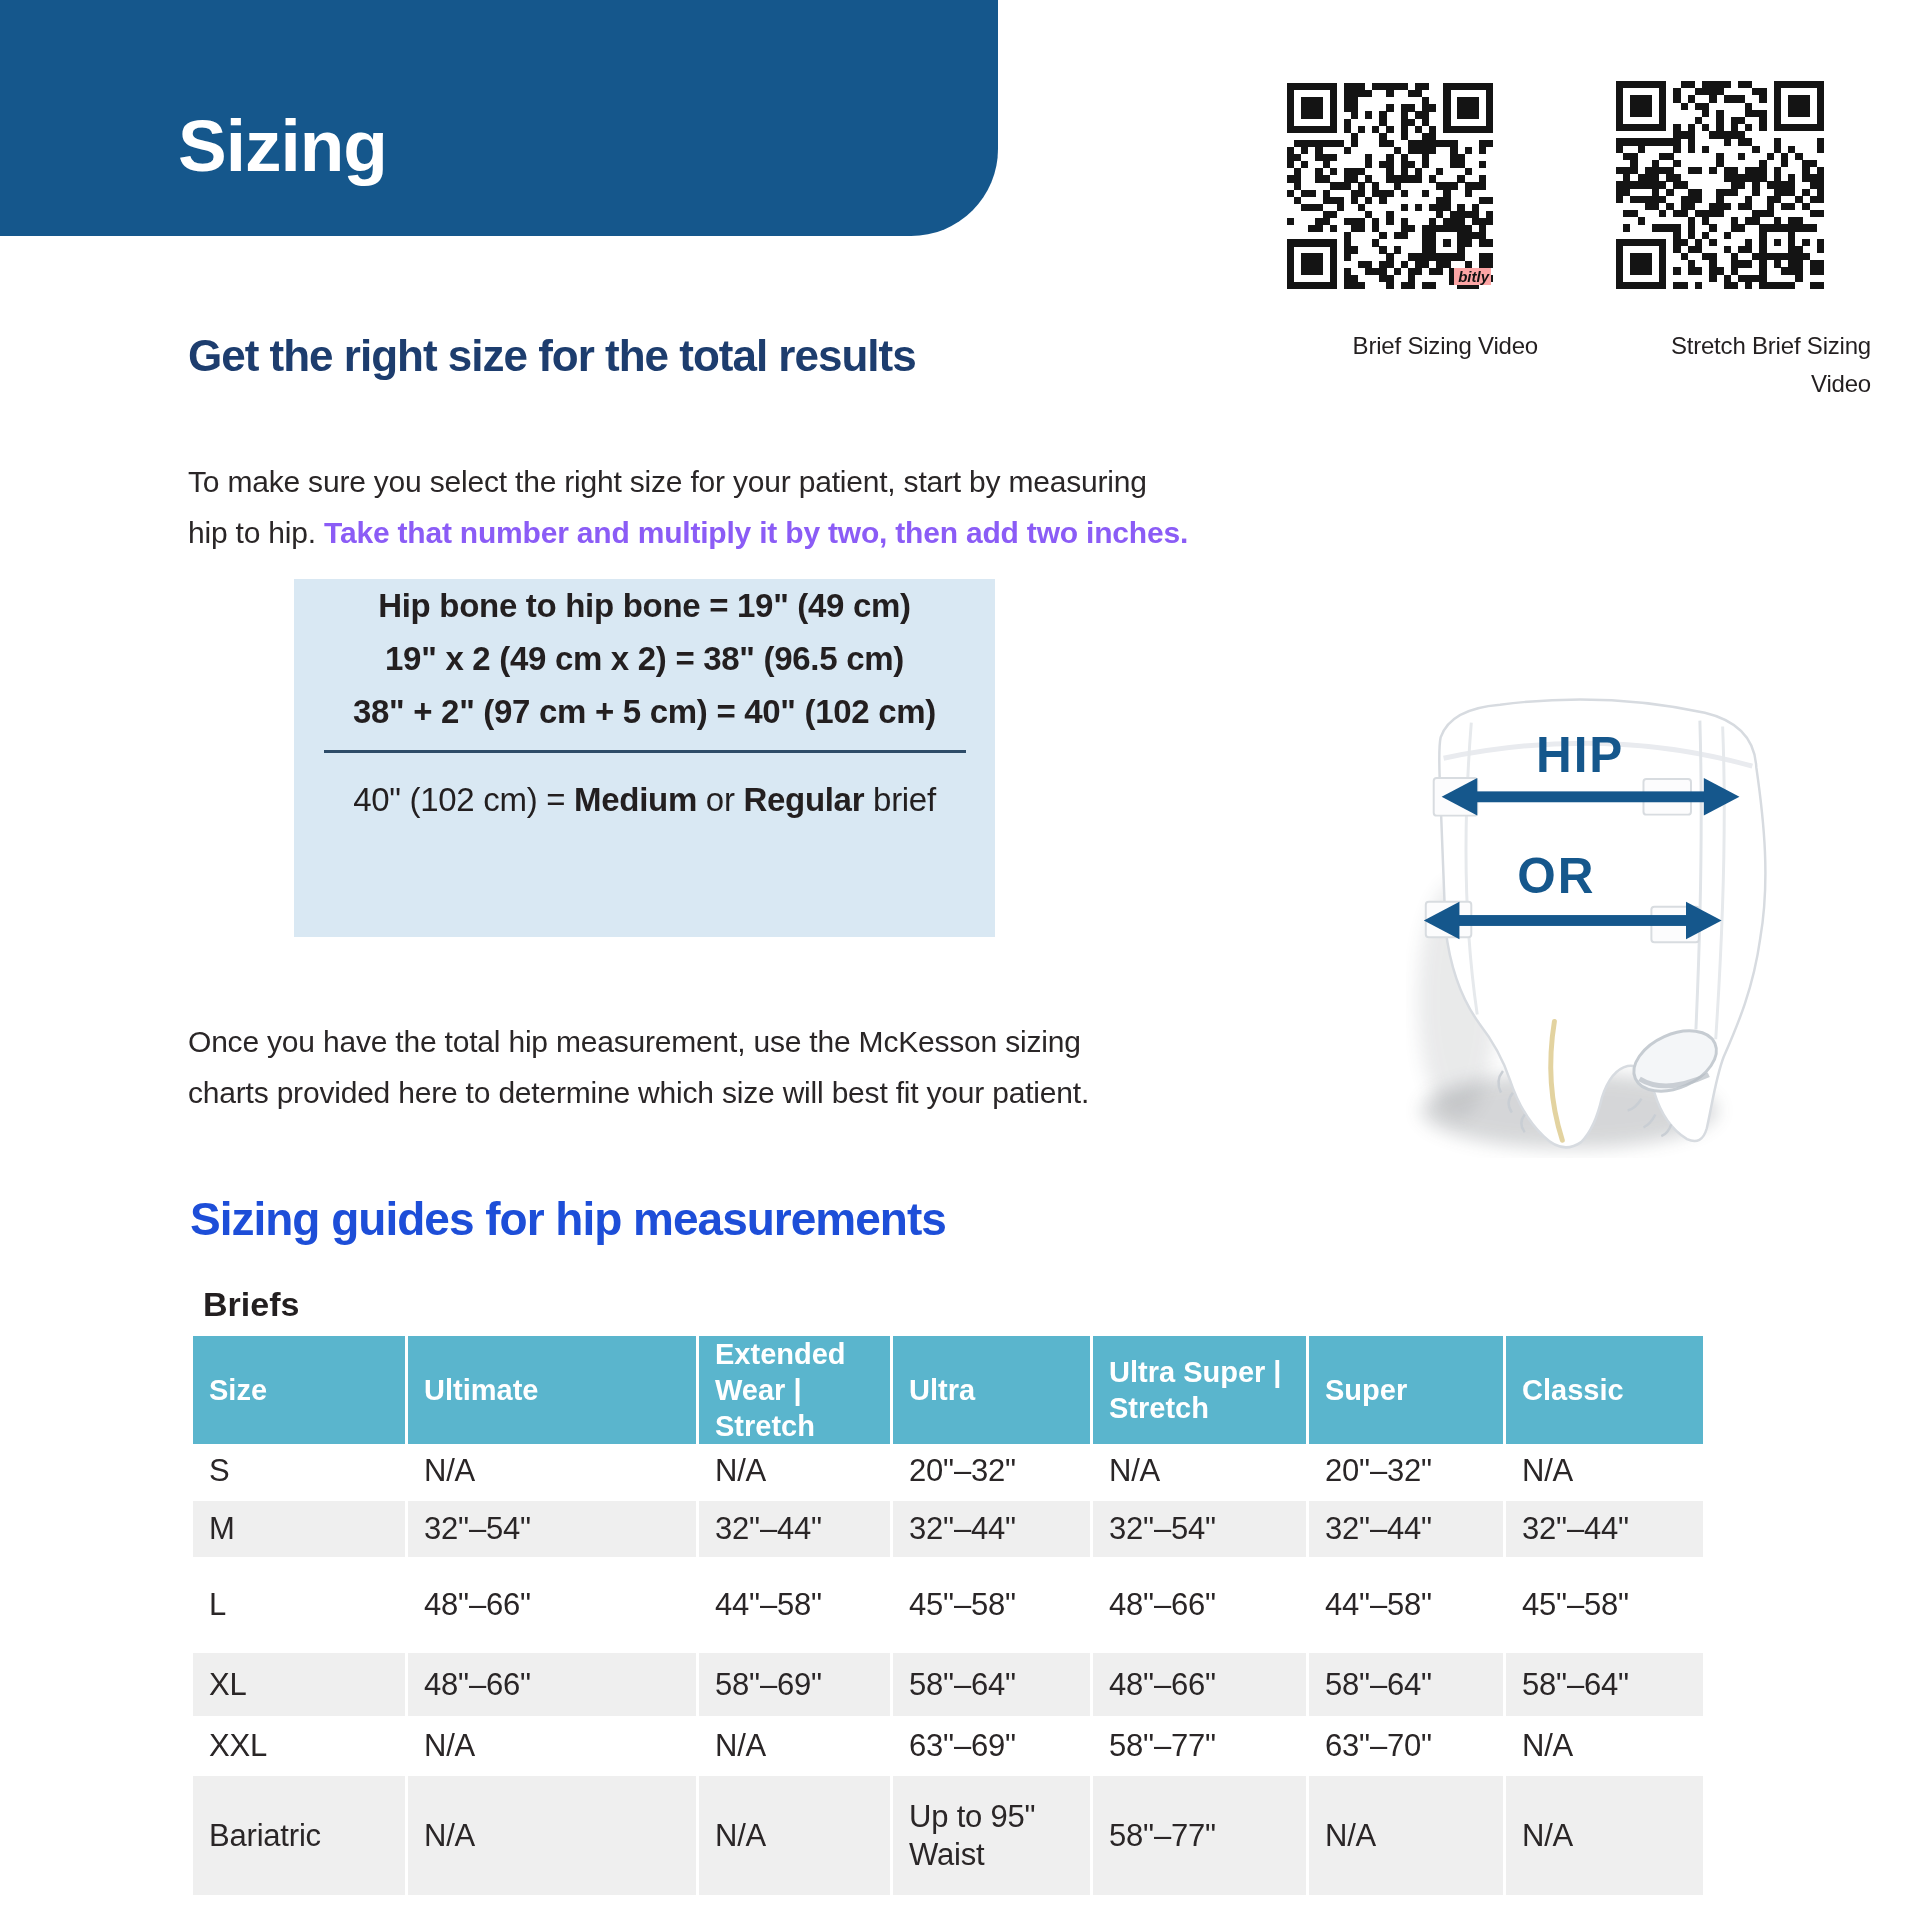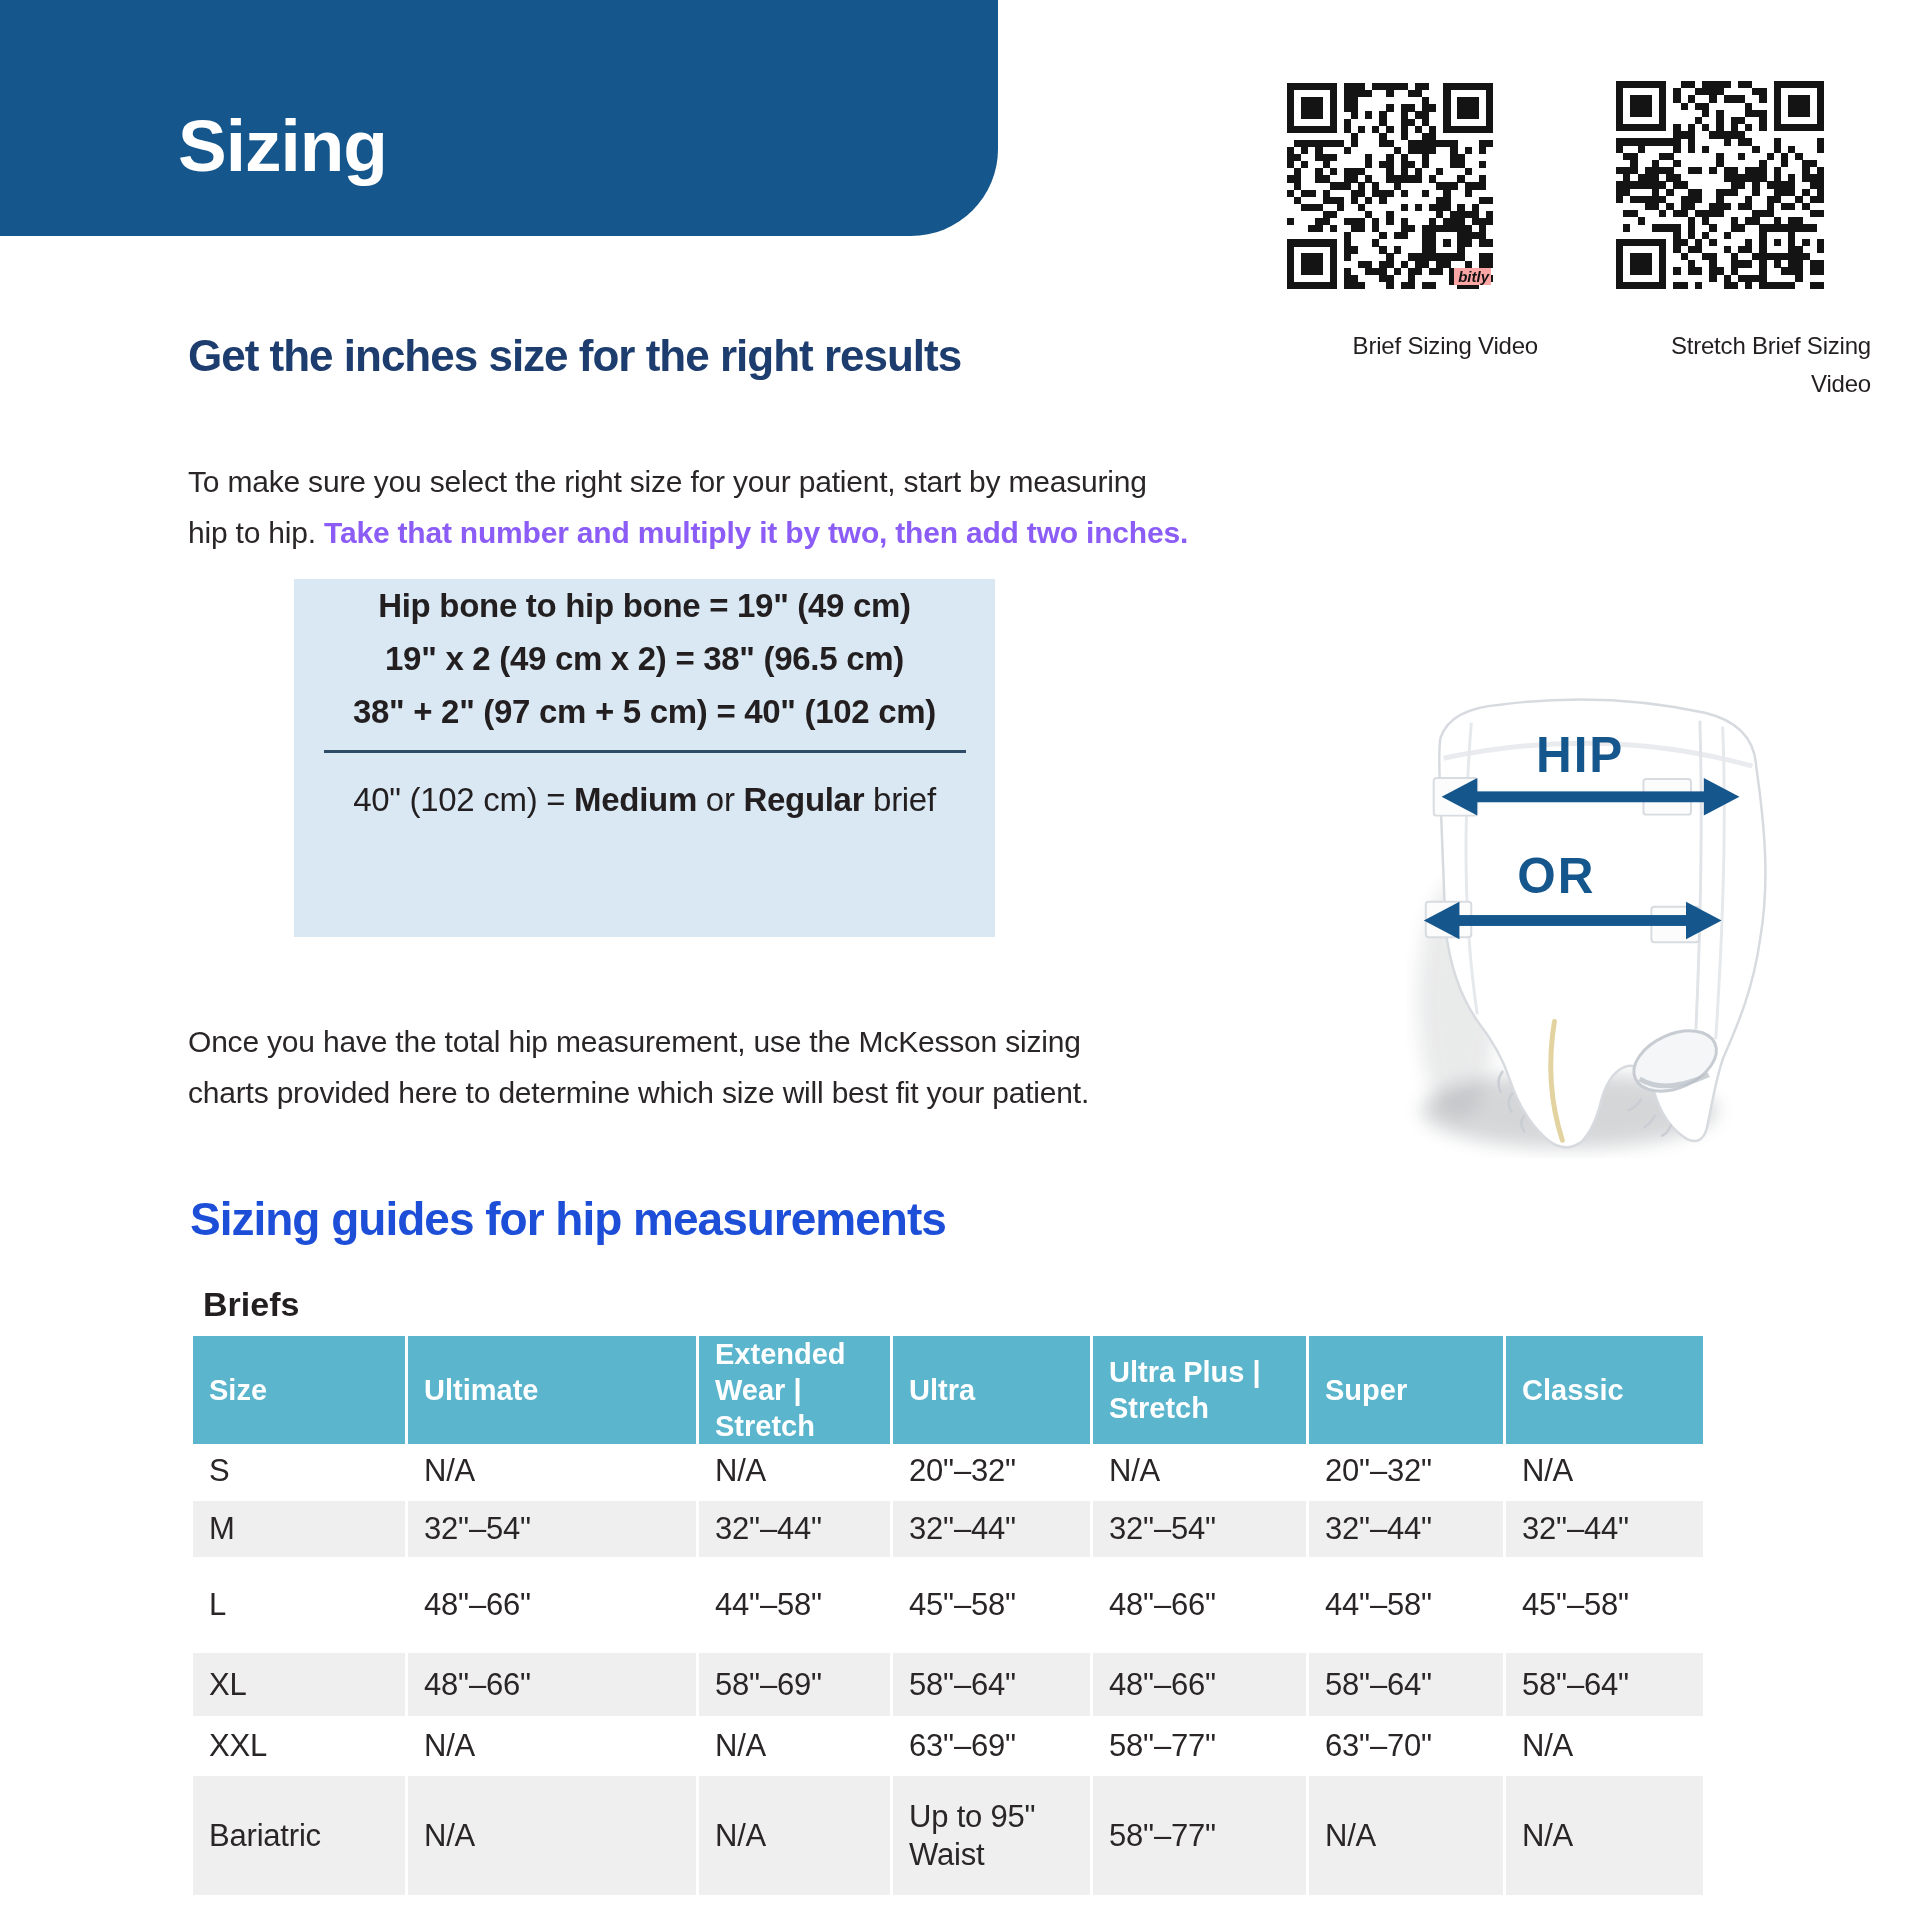--- a/index.html
+++ b/index.html
@@ -887,21 +887,21 @@
         <rect x="27" y="28" width="1.02" height="1.02"></rect>
         <rect x="28" y="28" width="1.02" height="1.02"></rect>
       </g>
     </svg>
 </div>
 <div class="qr-label qr2-label">
   <span>Stretch Brief Sizing</span><br>
   <span>Video</span>
 </div>
 
-<h2 class="intro-heading">Get the inches size for the right results</h2>
+<h2 class="intro-heading">Get the right size for the total results</h2>
 
 <p class="para para1">
   <span>To make sure you select the right size for your patient, start by measuring</span><br>
   <span>hip to hip. </span><span class="blue-bold">Take that number and multiply it by two, then add two inches.</span>
 </p>
 
 <div class="calc-box">
   <div class="calc-line">Hip bone to hip bone = 19" (49 cm)</div>
   <div class="calc-line">19" x 2 (49 cm x 2) = 38" (96.5 cm)</div>
   <div class="calc-line">38" + 2" (97 cm + 5 cm) = 40" (102 cm)</div>
@@ -963,21 +963,21 @@
 
 <h2 class="section-heading">Sizing guides for hip measurements</h2>
 <h3 class="table-title">Briefs</h3>
 
 <div class="sizing-table">
   <div class="trow thead">
     <div>Size</div>
     <div>Ultimate</div>
     <div>Extended Wear | Stretch</div>
     <div>Ultra</div>
-    <div>Ultra Plus | Stretch</div>
+    <div>Ultra Super | Stretch</div>
     <div>Super</div>
     <div>Classic</div>
   </div>
 
   <div class="trow tbody-row rh0">
     <div>S</div>
     <div>N/A</div>
     <div>N/A</div>
     <div>20"–32"</div>
     <div>N/A</div>

